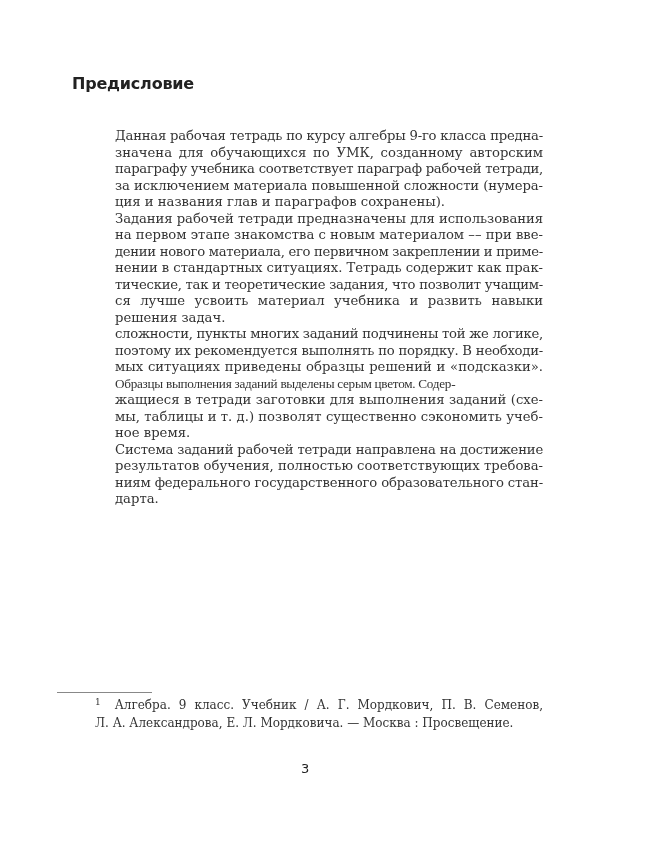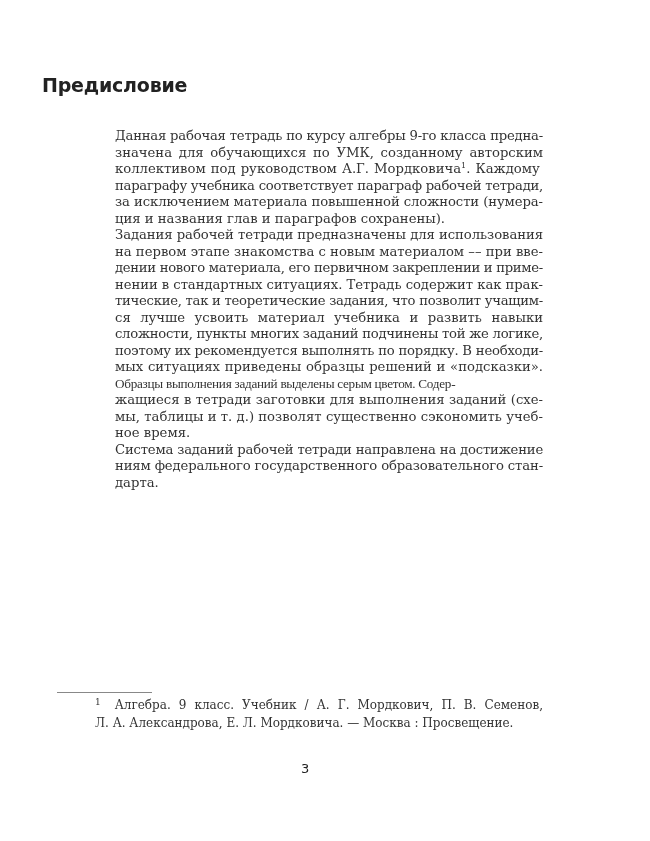--- a/index.html
+++ b/index.html
@@ -9,25 +9,25 @@
     }
     body {
       width: 650px;
       height: 841px;
       position: relative;
       overflow: hidden;
       color: #2b2b2b;
     }
     .title {
       position: absolute;
-      left: 42px;
+      left: 72px;
       top: 74px;
       font-family: "DejaVu Sans", sans-serif;
       font-weight: bold;
-      font-size: 19px;
+      font-size: 16px;
       color: #222;
       letter-spacing: -0.2px;
     }
     .body-text {
       position: absolute;
       left: 115px;
       top: 128px;
       width: 428px;
       font-family: "DejaVu Serif", serif;
       font-size: 13.2px;
@@ -97,41 +97,42 @@
 <body>
 
 <div>
 
   <h1 class="title" style="margin:0;">Предисловие</h1>
 
   <div class="body-text">
 
     <span class="line" style="white-space: nowrap; word-spacing: 0px; display: block; letter-spacing: -0.207px; text-align-last: left;">Данная рабочая тетрадь по курсу алгебры 9-го класса предна-</span>
     <span class="line" style="white-space: nowrap; word-spacing: 2.55px; display: block; text-align-last: left;">значена для обучающихся по УМК, созданному авторским</span>
-    <span class="line" style="white-space: nowrap; word-spacing: 0.88px; display: block; text-align-last: left;"><span>коллективом под руководством А.Г. Мордковича</span><sup>1</sup><span>. Каждому</span></span>
     <span class="line" style="white-space: nowrap; word-spacing: 0px; display: block; letter-spacing: -0.258px; text-align-last: left;">параграфу учебника соответствует параграф рабочей тетради,</span>
     <span class="line" style="white-space: nowrap; word-spacing: 0px; display: block; letter-spacing: -0.085px; text-align-last: left;">за исключением материала повышенной сложности (нумера-</span>
     <span class="line last" style="white-space: nowrap; word-spacing: 0px; display: block;">ция и названия глав и параграфов сохранены).</span>
 
     <span class="line" style="white-space: nowrap; word-spacing: 0px; display: block; letter-spacing: -0.056px; text-align-last: left;">Задания рабочей тетради предназначены для использования</span>
     <span class="line" style="white-space: nowrap; word-spacing: 0.01px; display: block; text-align-last: left;">на первом этапе знакомства с новым материалом –– при вве-</span>
     <span class="line" style="white-space: nowrap; word-spacing: 0px; display: block; letter-spacing: -0.296px; text-align-last: left;">дении нового материала, его первичном закреплении и приме-</span>
     <span class="line" style="white-space: nowrap; word-spacing: 0px; display: block; letter-spacing: -0.059px; text-align-last: left;">нении в стандартных ситуациях. Тетрадь содержит как прак-</span>
     <span class="line" style="white-space: nowrap; word-spacing: 0px; display: block; letter-spacing: -0.265px; text-align-last: left;">тические, так и теоретические задания, что позволит учащим-</span>
     <span class="line" style="white-space: nowrap; word-spacing: 5.3px; display: block; text-align-last: left;">ся лучше усвоить материал учебника и развить навыки</span>
+    <span class="line last" style="white-space: nowrap; word-spacing: 0px; display: block;">решения задач.</span>
 
     <span class="line" style="white-space: nowrap; word-spacing: 0px; display: block; letter-spacing: -0.262px; text-align-last: left;">сложности, пункты многих заданий подчинены той же логике,</span>
     <span class="line" style="white-space: nowrap; word-spacing: 0px; display: block; letter-spacing: -0.223px; text-align-last: left;">поэтому их рекомендуется выполнять по порядку. В необходи-</span>
     <span class="line" style="white-space: nowrap; word-spacing: 0.56px; display: block; text-align-last: left;">мых ситуациях приведены образцы решений и «подсказки».</span>
     <span class="line" style="white-space: nowrap; word-spacing: 0px; display: block; letter-spacing: -0.272px; text-align-last: left; font-family: Liberation Serif, serif;">Образцы выполнения заданий выделены серым цветом. Содер-</span>
     <span class="line" style="white-space: nowrap; word-spacing: 0.21px; display: block; text-align-last: left;">жащиеся в тетради заготовки для выполнения заданий (схе-</span>
     <span class="line" style="white-space: nowrap; word-spacing: 0.09px; display: block; text-align-last: left;">мы, таблицы и т. д.) позволят существенно сэкономить учеб-</span>
     <span class="line last" style="white-space: nowrap; word-spacing: 0px; display: block;">ное время.</span>
 
     <span class="line" style="white-space: nowrap; word-spacing: 0px; display: block; letter-spacing: -0.19px; text-align-last: left;">Система заданий рабочей тетради направлена на достижение</span>
+    <span class="line" style="white-space: nowrap; word-spacing: 0px; display: block; letter-spacing: -0.015px; text-align-last: left;">результатов обучения, полностью соответствующих требова-</span>
     <span class="line" style="white-space: nowrap; word-spacing: 0px; display: block; letter-spacing: -0.136px; text-align-last: left;">ниям федерального государственного образовательного стан-</span>
     <span class="line last" style="white-space: nowrap; word-spacing: 0px; display: block;">дарта.</span>
 
   </div>
 
   <div class="footnote-rule"></div>
 
   <div class="footnote">
     <span class="fline" style="padding-left: 0px; white-space: nowrap; word-spacing: 4.26px; text-align-last: left;"><span class="fn-mark">1</span><span>Алгебра. 9 класс. Учебник / А. Г. Мордкович, П. В. Семенов,</span></span>
     <span class="fline last" style="white-space: nowrap; word-spacing: 0px; padding-left: 0px; text-align-last: left;">Л. А. Александрова, Е. Л. Мордковича. — Москва : Просвещение.</span>

